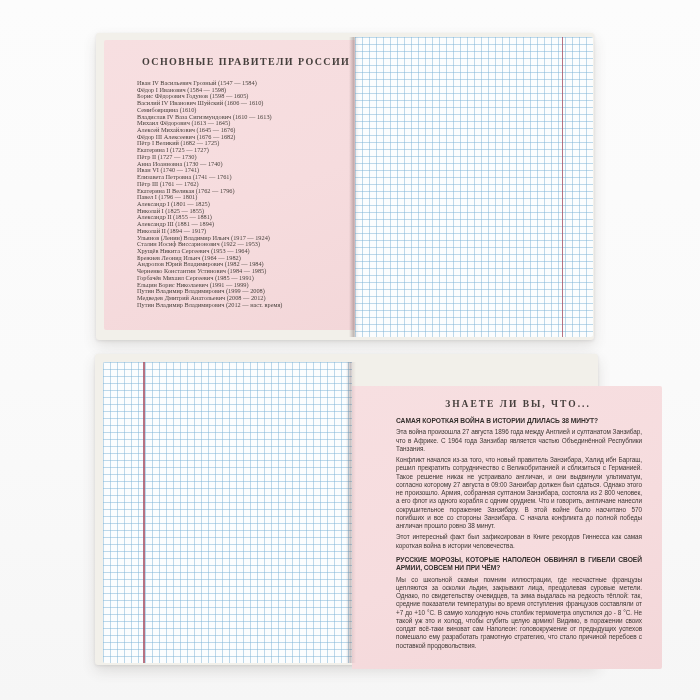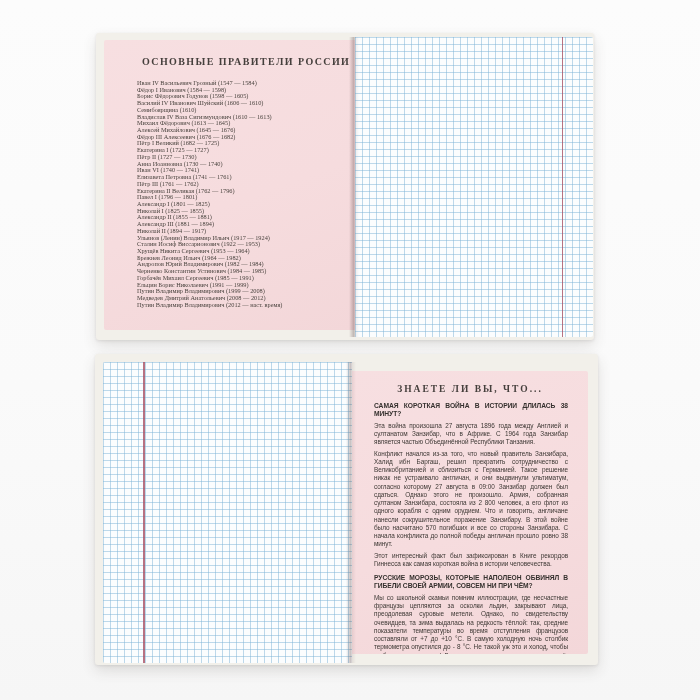--- a/index.html
+++ b/index.html
@@ -31,21 +31,21 @@
   .grid-page{
     background-color:var(--grid-bg);
     background-image:
       linear-gradient(to right,var(--grid-line) 1px,transparent 1px),
       linear-gradient(to bottom,var(--grid-line) 1px,transparent 1px);
     background-size:7px 7px;
   }
   .top-left-page{left:8px;top:7px;width:251px;height:290px;border-radius:2px 0 0 2px;}
   .top-right-page{left:259px;top:4px;width:238px;height:300px;border-radius:0 2px 2px 0;}
   .bottom-left-page{left:8px;top:8px;width:249px;height:301px;border-radius:2px 0 0 2px;}
-  .bottom-right-page{left:257px;top:17px;width:236px;height:283px;border-radius:0 2px 2px 0;}
+  .bottom-right-page{left:257px;top:32px;width:288px;height:283px;border-radius:0 2px 2px 0;padding-left:22px;}
 
   .margin-line{position:absolute;top:0;bottom:0;width:1.5px;background:var(--margin-line);}
   .margin-line.right{right:30px;}
   .margin-line.left{left:40px;}
 
   .spine-shadow{position:absolute;width:10px;pointer-events:none;
     background:linear-gradient(to right,rgba(75,48,48,0) 0%,rgba(75,48,48,.30) 48%,rgba(110,85,85,.10) 65%,rgba(75,48,48,0) 100%);}
   .spine-shadow.top{left:253px;top:4px;height:300px;}
   .spine-shadow.bottom{left:251px;top:8px;height:301px;}
 

